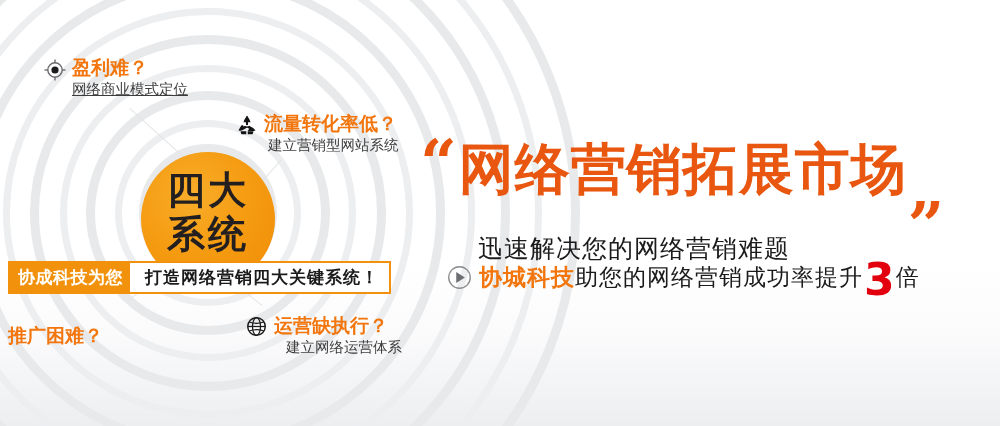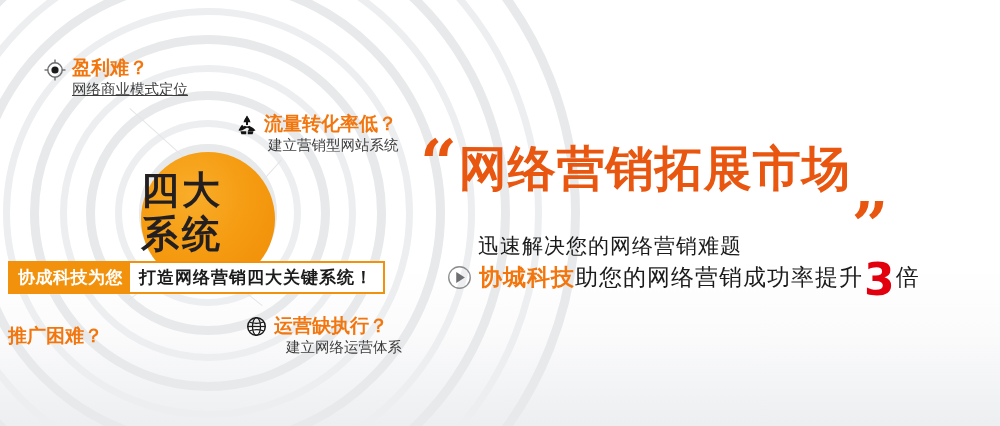--- a/index.html
+++ b/index.html
@@ -27,21 +27,21 @@
   
   .connector{position:absolute;background:#e3e5e7;height:1px;transform-origin:0 0;}
 
   
   #center-circle{
     position:absolute;left:141px;top:152px;width:134px;height:134px;border-radius:50%;
     background:radial-gradient(circle at 38% 32%,#f9ad2a 0%,#f59c12 45%,#f08c05 100%);
     box-shadow:0 0 0 0 rgba(0,0,0,0);
   }
   #center-circle .cc-line{
-    position:absolute;left:0;width:134px;text-align:left;
+    position:absolute;left:0;width:134px;text-align:center;
     color:#231f20;font-weight:bold;letter-spacing:3px;
     font-family:Liberation Sans, sans-serif;
   }
   #cc1{top:18px;font-size:38px;line-height:40px;}
   #cc2{top:62px;font-size:38px;line-height:40px;}
 
   
   .callout{position:absolute;}
   .callout .head{
     color:#f2760d;font-weight:bold;font-size:19px;line-height:22px;white-space:nowrap;
@@ -63,48 +63,49 @@
 
   #c4{left:274px;top:314px;}
   #c4 .sub{margin-left:12px;}
   #c4 .icon{left:-28px;top:2px;}
 
   
   #strip{
     position:absolute;left:8px;top:261px;height:33px;
     border:2px solid #f2920c;background:#ffffff;display:flex;align-items:stretch;
     box-sizing:border-box;
+    gap:6px;
   }
   #strip .orange-part{
     background:#f2920c;color:#ffffff;font-weight:bold;font-size:17px;
     display:flex;align-items:center;padding:0 7px 0 8px;white-space:nowrap;letter-spacing:.5px;
   }
   #strip .white-part{
     background:#ffffff;color:#1b1b1b;font-weight:bold;font-size:17px;
     display:flex;align-items:center;padding:0 10px 0 9px;white-space:nowrap;letter-spacing:1px;
   }
 
   
   #headline-row{position:absolute;left:420px;top:140px;display:flex;align-items:flex-start;}
   #quote-open{
     color:#e8560f;font-size:64px;line-height:46px;font-weight:bold;
     font-family:"DejaVu Serif","Liberation Serif",serif;margin-right:2px;
   }
   #headline{
-    color:#e8560f;font-weight:bold;font-size:48px;line-height:58px;
+    color:#e8560f;font-weight:bold;font-size:55px;line-height:58px;
     letter-spacing:1px;white-space:nowrap;
-    font-family:Liberation Serif, serif;
+    font-family:Liberation Sans, sans-serif;
   }
   #quote-close{
     color:#e8560f;font-size:64px;line-height:46px;font-weight:bold;align-self:flex-end;
     font-family:"DejaVu Serif","Liberation Serif",serif;margin-left:2px;position:relative;top:14px;
   }
 
   #sub1{
-    position:absolute;left:478px;top:232px;color:#1b1b1b;font-size:21px;
+    position:absolute;left:478px;top:232px;color:#1b1b1b;font-size:25px;
     letter-spacing:1px;white-space:nowrap;
   }
   #sub2row{
     position:absolute;left:447px;top:262px;display:flex;align-items:center;white-space:nowrap;
   }
   #sub2row .brand{color:#f2760d;font-size:23px;font-weight:bold;letter-spacing:1px;}
   #sub2row .rest{color:#1b1b1b;font-size:23px;letter-spacing:1px;}
   #sub2row .big3{color:#e2000f;font-size:44px;font-weight:bold;line-height:30px;position:relative;top:2px;margin:0 1px;
     font-family:"DejaVu Sans","Liberation Sans",sans-serif;}
   #sub2row .bei{color:#1b1b1b;font-size:23px;}

